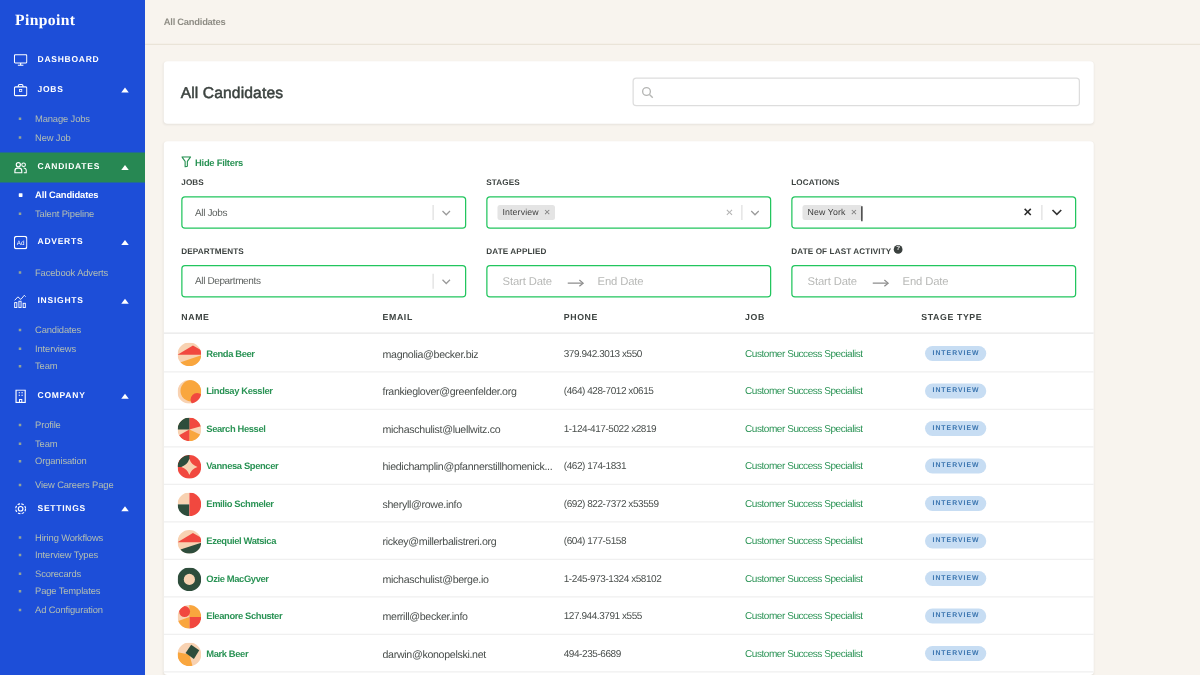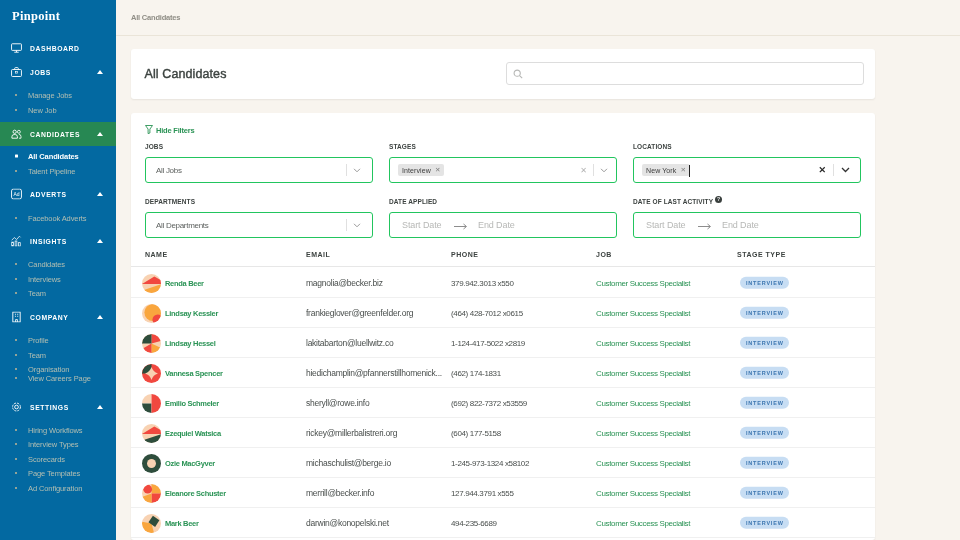--- a/index.html
+++ b/index.html
@@ -1,19 +1,19 @@
 <!DOCTYPE html>
 <html><head>
 <meta charset="utf-8">
 <style>
   * { margin:0; padding:0; box-sizing:border-box; }
   html,body { width:960px; height:540px; overflow:hidden; background:#f8f4ee;
     font-family:"Liberation Sans", sans-serif; }
   
-  #sidebar { position:absolute; left:0; top:0; width:116px; height:540px; background:#0369a1; }
+  #sidebar { position:absolute; left:0; top:0; width:116px; height:540px; background:#1d4ed8; }
   .logo { position:absolute; left:12px; top:9px; font-family:"Liberation Serif", serif;
     font-weight:bold; font-size:12.5px; color:#fff; letter-spacing:0.3px; }
   .sect { position:absolute; left:0; width:116px; height:24px; }
   .sect .ic { position:absolute; left:11px; top:50%; transform:translateY(-50%); width:11px; height:11px; }
   .sect .tx { position:absolute; left:30px; top:50%; transform:translateY(-50%);
     color:#fff; font-size:6.8px; font-weight:bold; letter-spacing:0.6px; }
   .sect .caret { position:absolute; right:13px; top:50%; transform:translateY(-50%);
     width:0; height:0; border-left:3.5px solid transparent; border-right:3.5px solid transparent;
     border-bottom:4px solid #fff; }
   .sect.active { background:#278853; }
@@ -173,21 +173,21 @@
       <div class="tx">Profile</div>
     </div>
   <div class="sub" style="top:347px">
       <div class="dot"></div>
       <div class="tx">Team</div>
     </div>
   <div class="sub" style="top:361.5px">
       <div class="dot"></div>
       <div class="tx">Organisation</div>
     </div>
-  <div class="sub" style="top:370px">
+  <div class="sub" style="top:380px">
       <div class="dot"></div>
       <div class="tx">View Careers Page</div>
     </div>
   <div class="sect" style="top:394.5px">
     <svg class="ic" viewBox="0 0 12 12">
         <circle cx="6" cy="6" r="2" fill="none" stroke="#fff" stroke-width="1"></circle>
         <circle cx="6" cy="6" r="4.3" fill="none" stroke="#fff" stroke-width="1" stroke-dasharray="2.2 1.2"></circle>
       </svg>
     <div class="tx">SETTINGS</div>
       <div class="caret"></div>
@@ -343,22 +343,22 @@
             <circle cx="10" cy="10" r="10"></circle>
           </clipPath>
           <g clip-path="url(#c3)">
             <rect width="20" height="20" fill="#f8d2b2"></rect>
             <path d="M10,10 L10,0 A10 10 0 0 1 19.66,7.41 Z" fill="#f1483f"></path>
             <path d="M10,10 L19.06,14.23 A10 10 0 0 1 10,20 Z" fill="#f9a63e"></path>
             <path d="M10,10 L10,20 A10 10 0 0 1 1.34,15 Z" fill="#f1483f"></path>
             <path d="M10,10 L0,10 A10 10 0 0 1 10,0 Z" fill="#2e4d3c"></path>
           </g>
         </svg>
-      <div class="nm">Lindsay Hessel</div>
-        <div class="em">lakitabarton@luellwitz.co</div>
+      <div class="nm">Search Hessel</div>
+        <div class="em">michaschulist@luellwitz.co</div>
         <div class="ph2">1-124-417-5022 x2819</div>
         <div class="jb">Customer Success Specialist</div>
         <div class="pill">INTERVIEW</div>
     </div>
     <div class="row" style="top:245px">
       <svg class="av" viewBox="0 0 20 20">
           <clipPath id="c4">
             <circle cx="10" cy="10" r="10"></circle>
           </clipPath>
           <g clip-path="url(#c4)">

